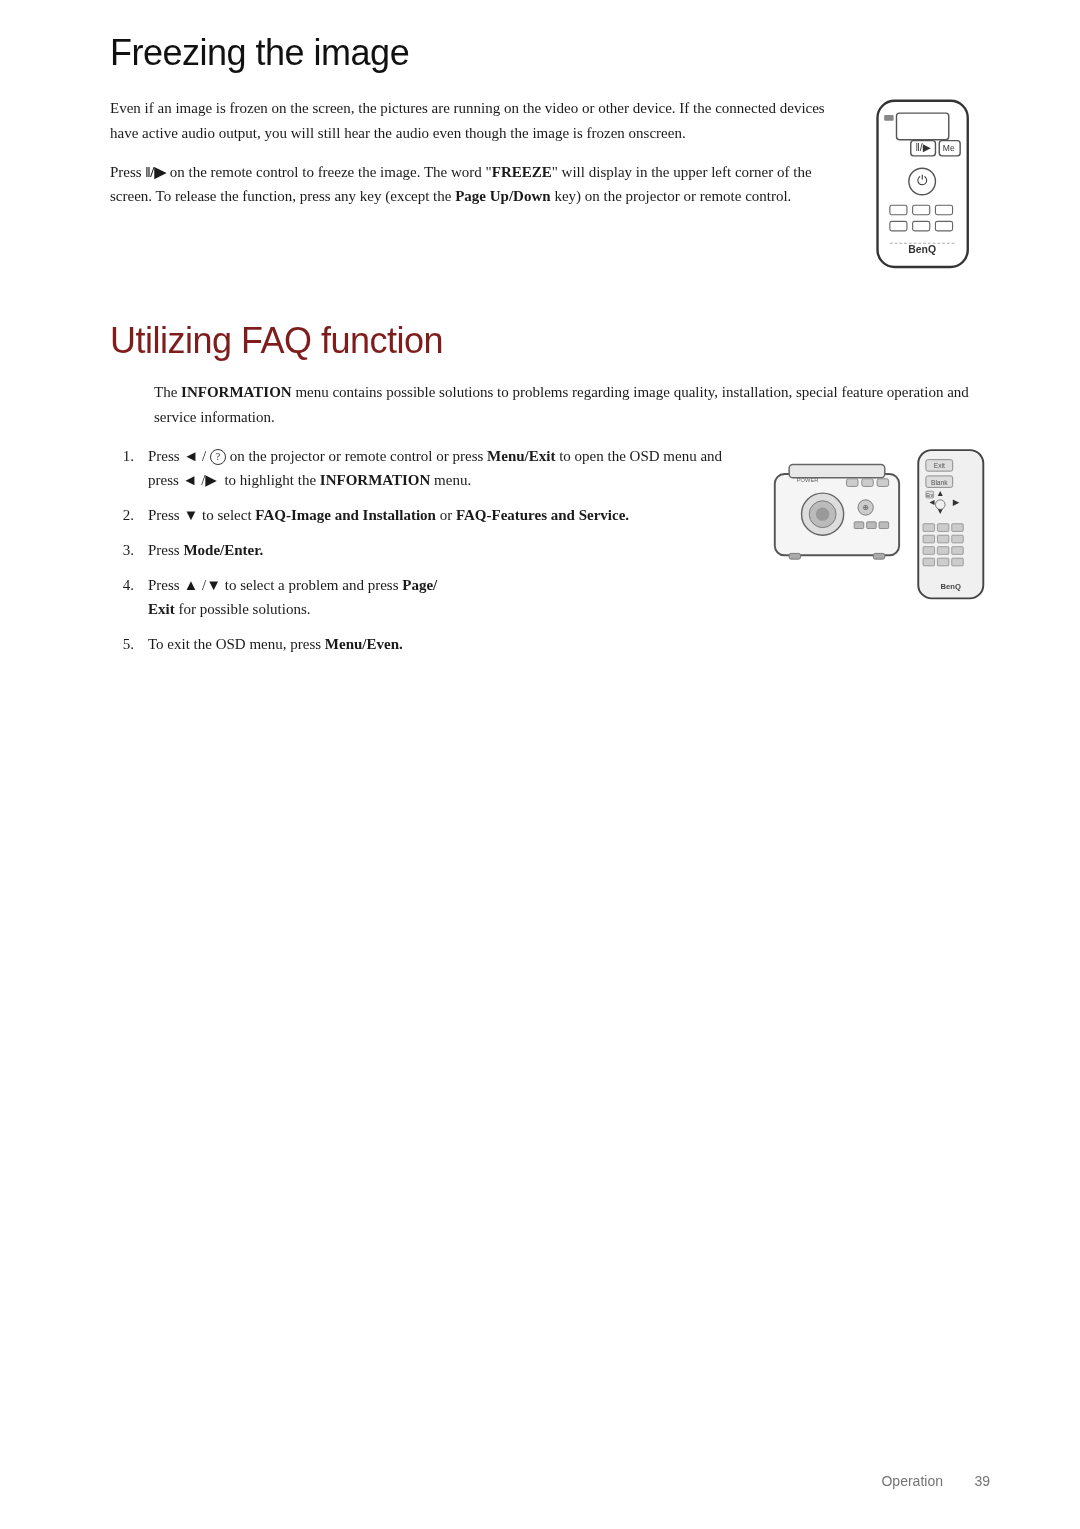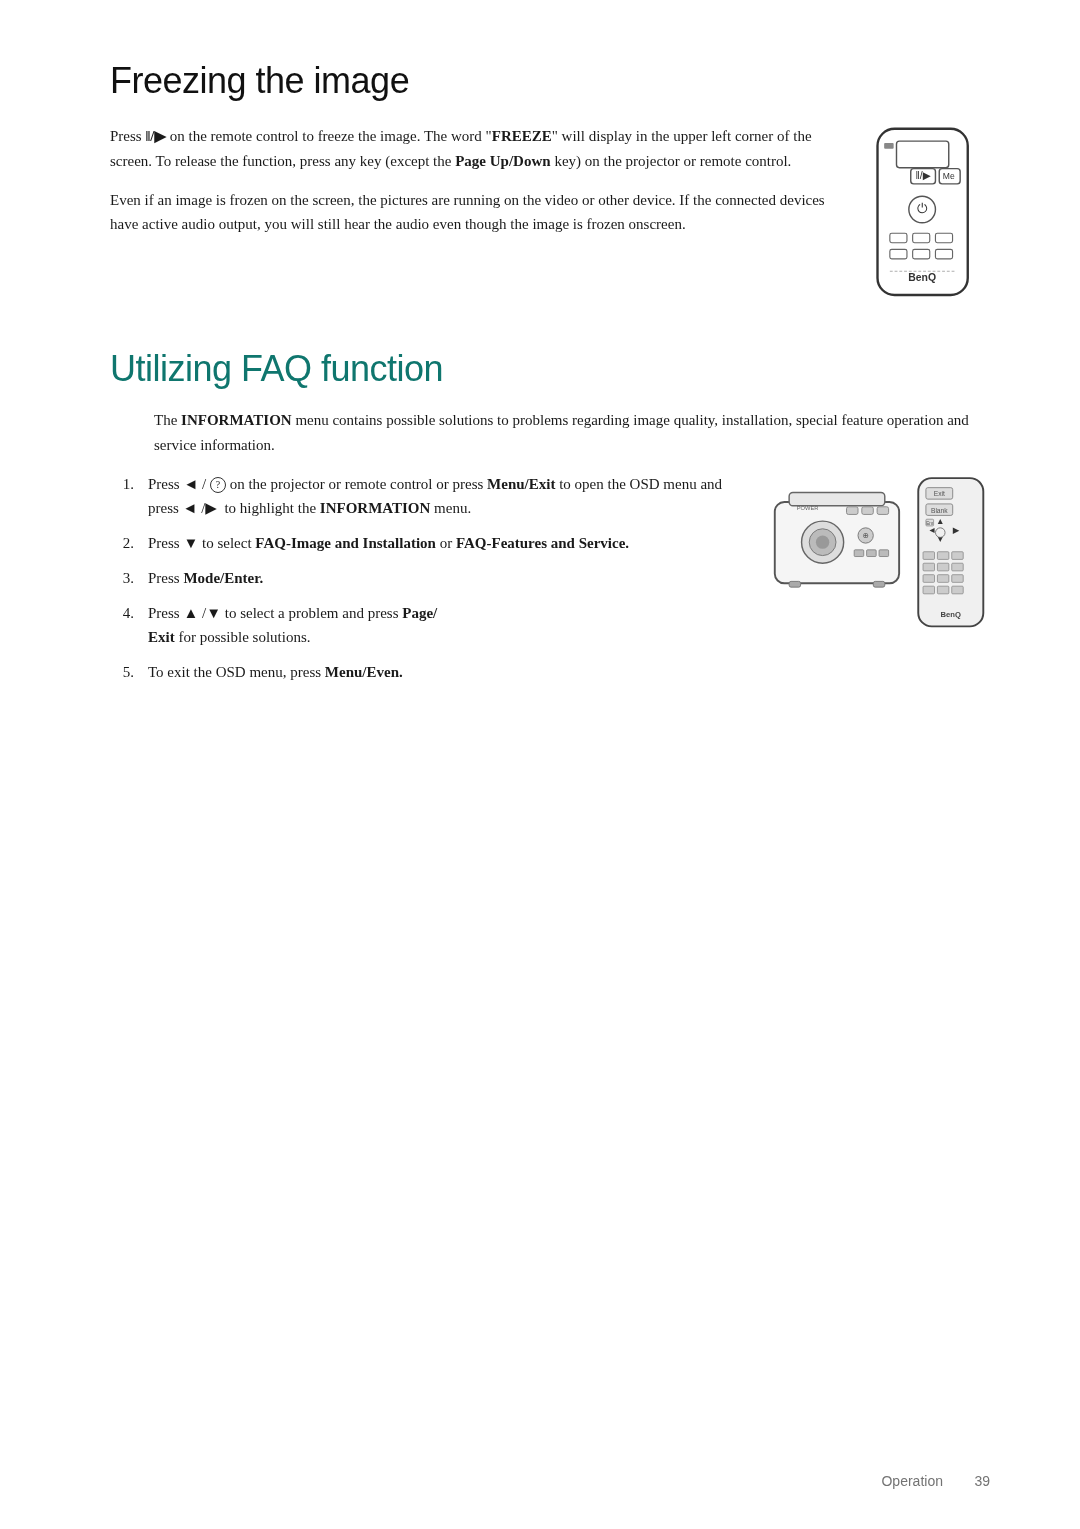--- a/index.html
+++ b/index.html
@@ -12,41 +12,41 @@
       background: #ffffff;
       font-family: Georgia, 'Times New Roman', Times, serif;
       font-size: 15px;
       color: #1a1a1a;
       width: 1080px;
       min-height: 1529px;
       position: relative;
     }
 
     .page {
-      padding: 60px 90px 80px 110px;
+      padding: 32px 90px 80px 110px;
       position: relative;
       min-height: 1529px;
     }
 
     h1 {
       font-family: 'Arial', Helvetica, sans-serif;
       font-size: 36px;
       font-weight: normal;
       margin-bottom: 22px;
       color: #111;
       letter-spacing: -0.5px;
     }
 
     h2 {
       font-family: 'Arial', Helvetica, sans-serif;
       font-size: 36px;
       font-weight: normal;
       margin-top: 30px;
       margin-bottom: 18px;
-      color: #0f766e;
+      color: #7f1d1d;
       letter-spacing: -0.5px;
     }
 
     .section-freeze {
       display: flex;
       gap: 30px;
       margin-bottom: 10px;
     }
 
     .section-freeze-text {
@@ -143,24 +143,24 @@
   </style>
 </head>
 <body>
 
 <div class="page">
 
   <h1>Freezing the image</h1>
 
   <div class="section-freeze">
     <div class="section-freeze-text">
+      <p class="body-text">Even if an image is frozen on the screen, the pictures are running on the video or other device. If the connected devices have active audio output, you will still hear the audio even though the image is frozen onscreen.</p>
       <p class="body-text">
         Press <strong>‖/▶</strong> on the remote control to freeze the image. The word "<strong>FREEZE</strong>" will display in the upper left corner of the screen. To release the function, press any key (except the <strong>Page Up/Down</strong> key) on the projector or remote control.
       </p>
-      <p class="body-text">Even if an image is frozen on the screen, the pictures are running on the video or other device. If the connected devices have active audio output, you will still hear the audio even though the image is frozen onscreen.</p>
     </div>
 
     <div class="remote-image">
       <svg class="remote-svg" viewBox="0 0 130 200" xmlns="http://www.w3.org/2000/svg">
 
         <rect x="15" y="5" width="95" height="175" rx="18" ry="18" fill="none" stroke="#333" stroke-width="2.5"></rect>
 
         <rect x="35" y="18" width="55" height="28" rx="3" fill="none" stroke="#555" stroke-width="1.5"></rect>
 
         <rect x="22" y="20" width="10" height="6" rx="1" fill="#888"></rect>

